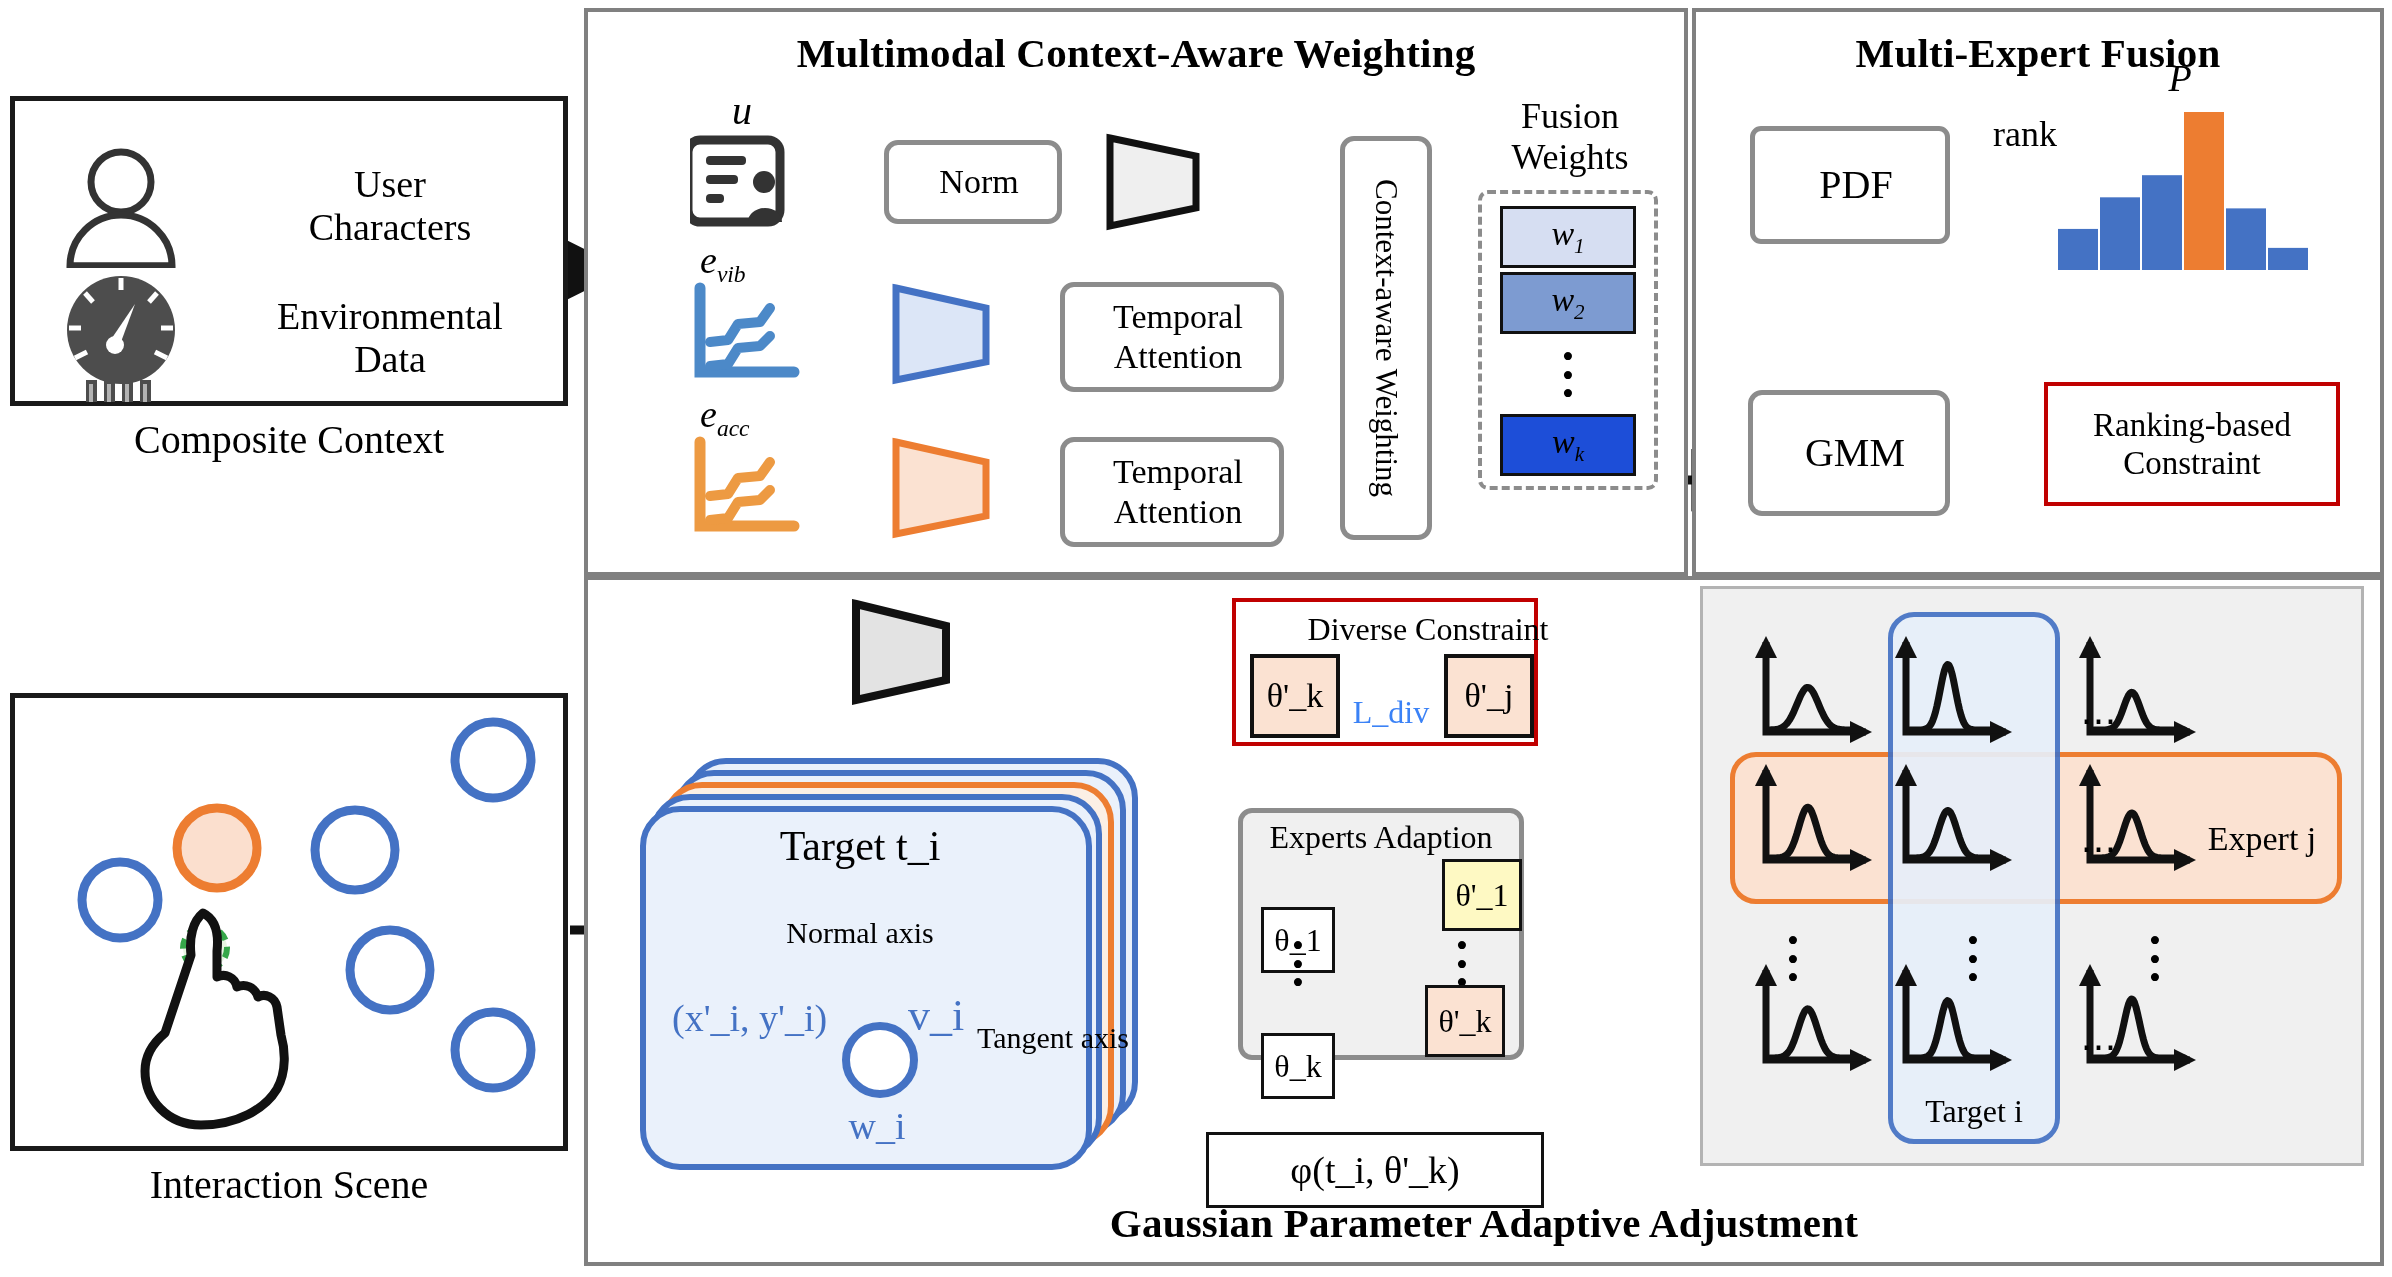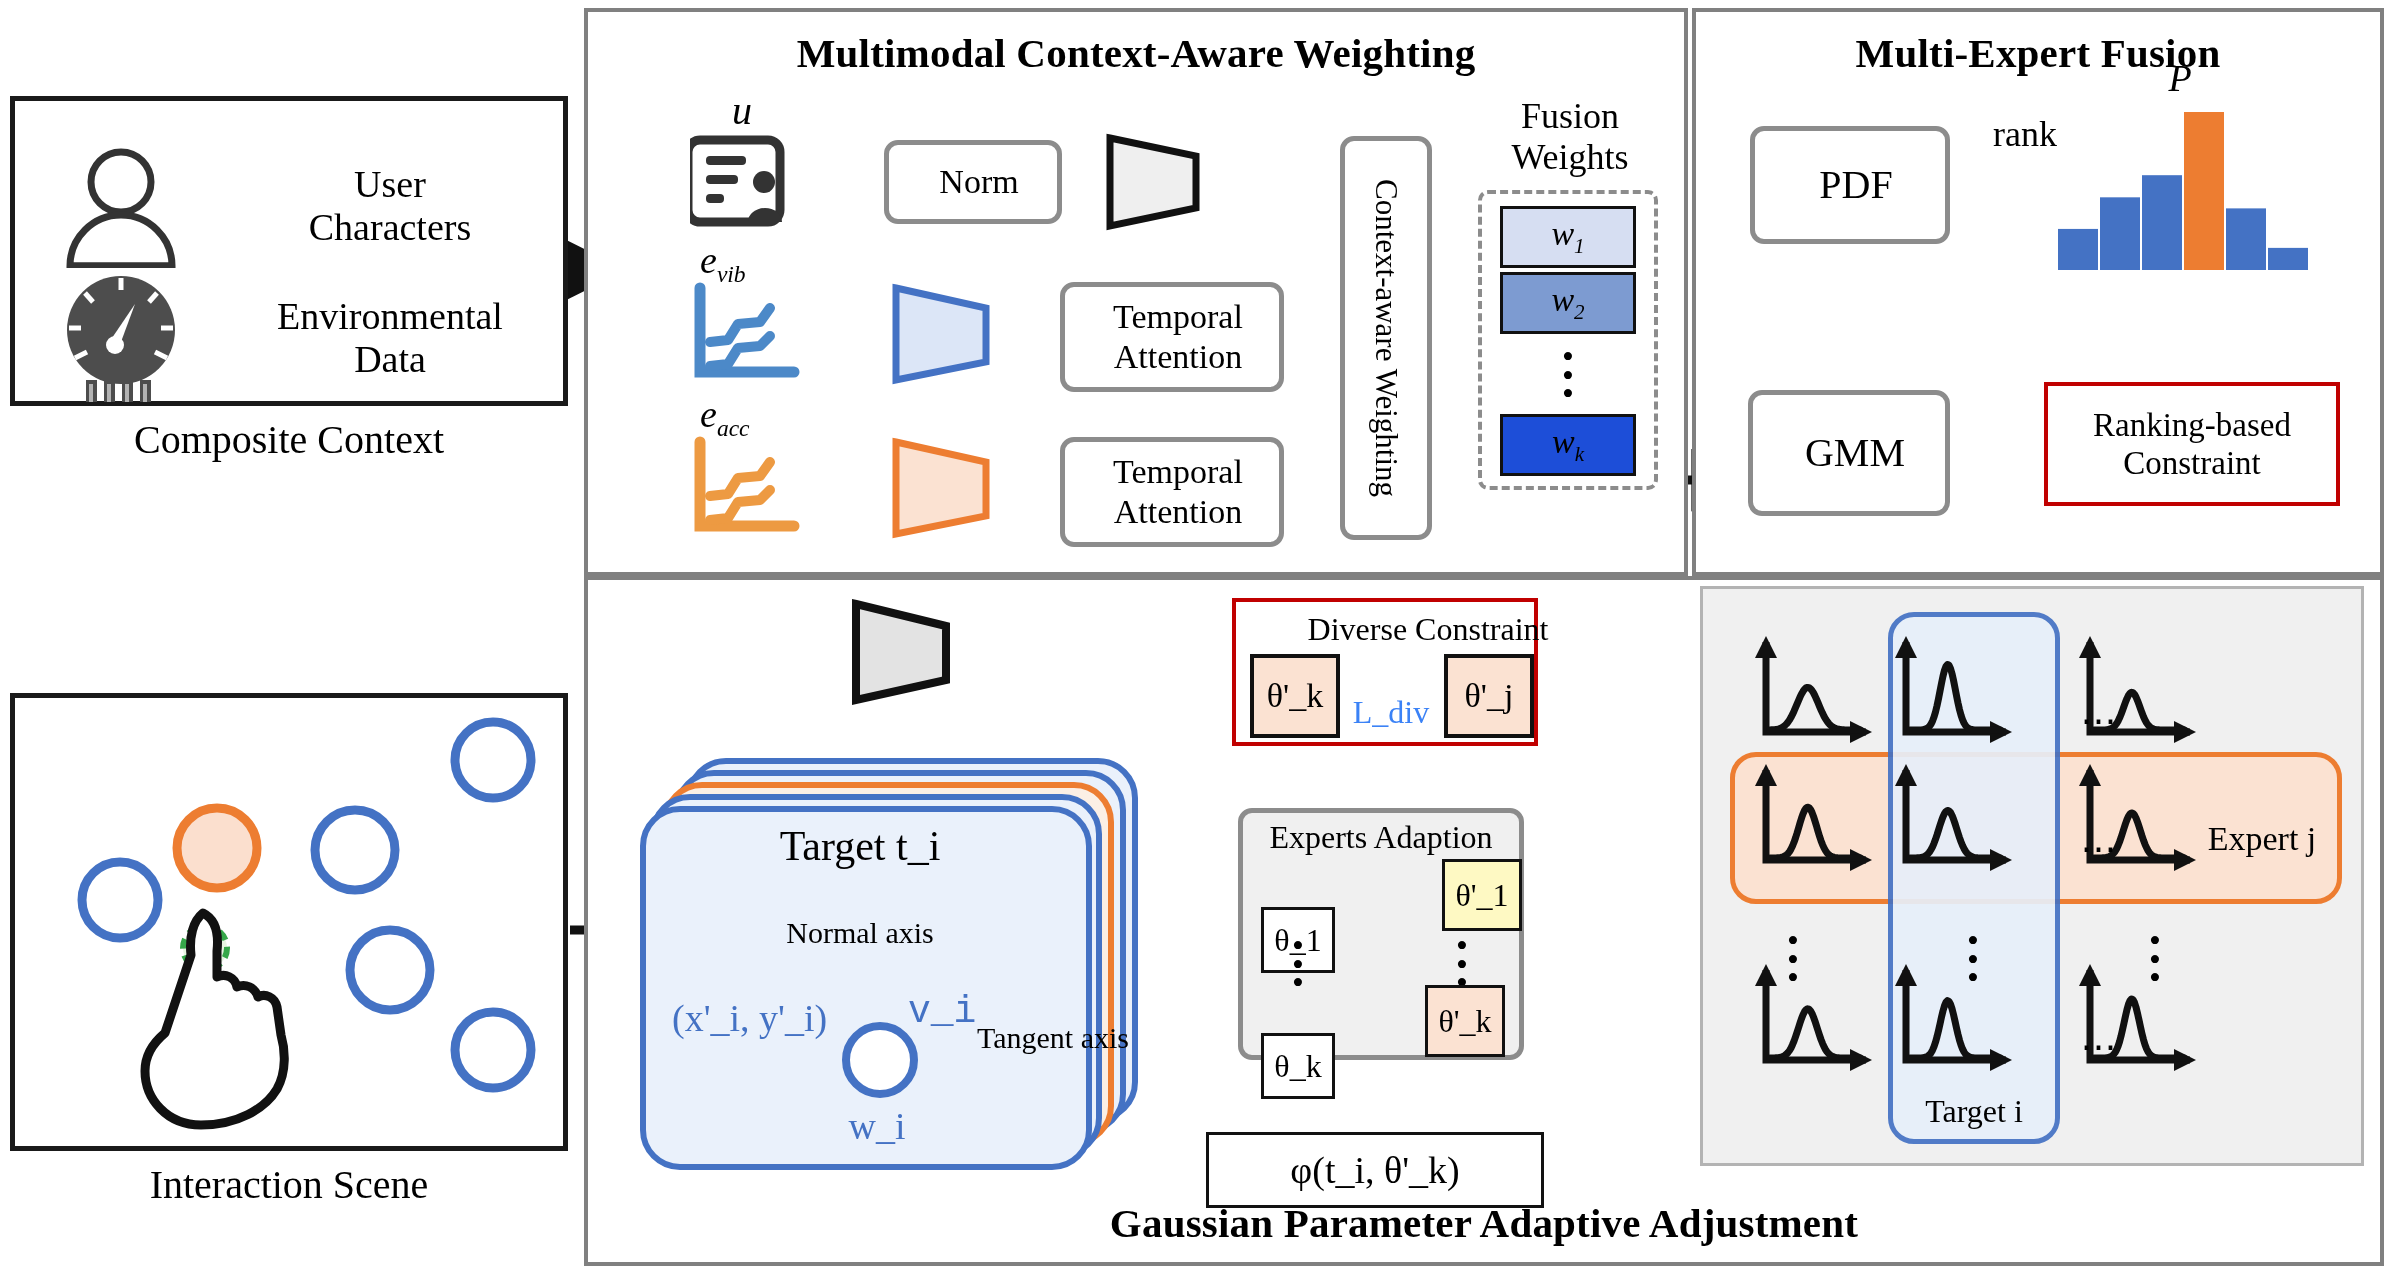--- a/index.html
+++ b/index.html
@@ -293,21 +293,21 @@
   <span>w<sub>2</sub></span>
 </div>
 <div class="abs vdots" style="left:1500px;top:348px;width:136px;">•<br>•<br>•</div>
 <div class="abs wchip" style="left:1500px;top:414px;width:136px;height:62px;background:#1d4ed8;">
   <span>w<sub>k</sub></span>
 </div>
 
 <div class="abs panel-frame" style="left:1692px;top:8px;width:692px;height:568px;"></div>
 <div class="abs panel-title ctr" style="left:1692px;top:28px;width:692px;height:50px;">Multi-Expert Fusion</div>
 
-<div class="abs greybox ctr boxtext" style="left:1750px;top:126px;width:200px;height:118px;font-size:40px;">PDF</div>
+<div class="abs greybox ctr boxtext" style="left:1750px;top:126px;width:200px;height:118px;font-size:40px;border-radius:11px;">PDF</div>
 <div class="abs ctr boxtext" style="left:1970px;top:112px;width:110px;height:44px;font-size:36px;">rank</div>
 
 <div class="abs ctr mathi" style="left:2150px;top:58px;width:60px;height:40px;font-size:38px;">P</div>
 <div class="abs" style="left:2052px;top:100px;width:280px;height:178px;">
   <svg width="280" height="178" viewBox="0 0 280 178" id="hist">
       <rect x="6" y="128.92000000000002" width="40" height="41.08" fill="#4472C4"></rect>
       <rect x="48" y="97.32" width="40" height="72.68" fill="#4472C4"></rect>
       <rect x="90" y="75.2" width="40" height="94.8" fill="#4472C4"></rect>
       <rect x="132" y="12" width="40" height="158" fill="#ED7D31"></rect>
       <rect x="174" y="108.38" width="40" height="61.620000000000005" fill="#4472C4"></rect>
@@ -342,21 +342,21 @@
 </div>
 <div class="abs ctr smalltext" style="left:770px;top:896px;width:180px;height:74px;line-height:1.12;font-size:30px;">
   <span>Normal axis</span>
 </div>
 <div class="abs ctr smalltext" style="left:960px;top:1000px;width:186px;height:76px;line-height:1.12;font-size:30px;">
   <span>Tangent axis</span>
 </div>
 <div class="abs" style="left:672px;top:996px;font-size:38px;color:#4472C4;">
   <span>(x'_i, y'_i)</span>
 </div>
-<div class="abs" style="left:908px;top:990px;font-size:38px;color:#4472C4;font-family:Liberation Mono, monospace;">
+<div class="abs" style="left:908px;top:990px;font-size:44px;color:#4472C4;">
   <span>v_i</span>
 </div>
 <div class="abs ctr" style="left:822px;top:1104px;width:110px;height:44px;font-size:38px;color:#4472C4;">
   <span>w_i</span>
 </div>
 <div class="abs" style="left:842px;top:1022px;width:60px;height:60px;border:8px solid #4472C4;border-radius:50%;background:#fff;"></div>
 
 <div class="abs redbox" style="left:1232px;top:598px;width:306px;height:148px;">
   <div class="abs ctr boxtext" style="left:0;top:6px;width:100%;height:44px;font-size:32px;padding-left:43px;">Diverse Constraint</div>
   <div class="abs ctr" style="left:14px;top:52px;width:82px;height:76px;border:4px solid #111;background:#FBE2D2;font-size:34px;">

